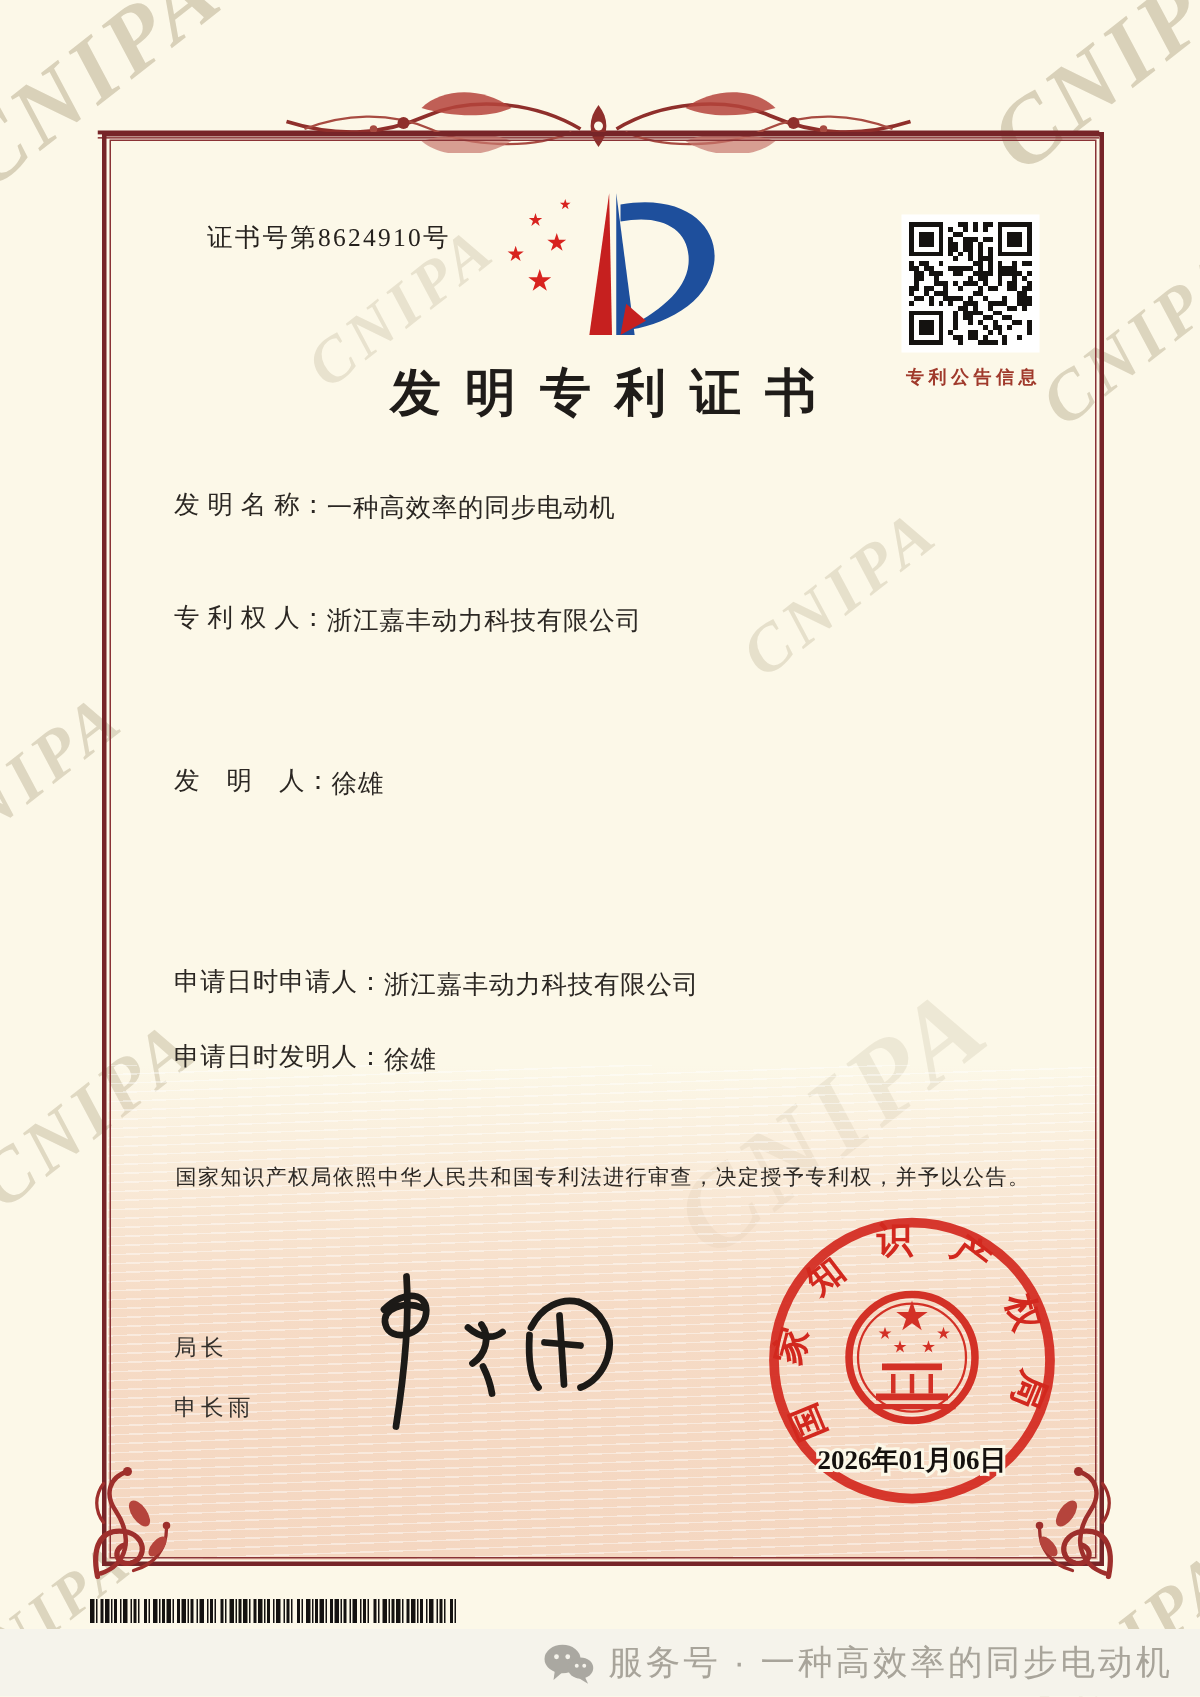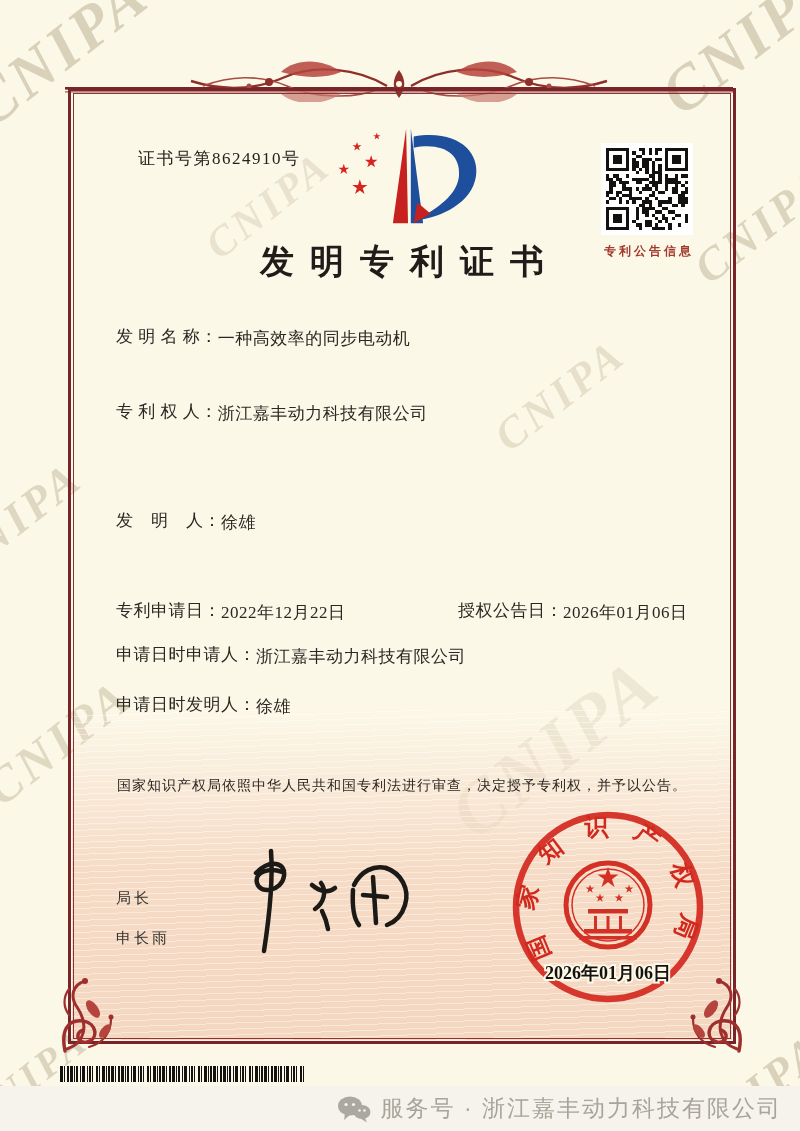--- a/index.html
+++ b/index.html
@@ -484,26 +484,20 @@
 
     <div class="row" style="top:234px">
       <span class="lbl">发 明 名 称：</span><span class="val">一种高效率的同步电动机</span>
     </div>
     <div class="row" style="top:309px">
       <span class="lbl">专 利 权 人：</span><span class="val">浙江嘉丰动力科技有限公司</span>
     </div>
     <div class="row" style="top:418px">
       <span class="lbl">发　明　人：</span><span class="val">徐雄</span>
     </div>
-    <div class="row" style="top:508px">
-      <span class="lbl">专利申请日：</span><span class="val">2022年12月22日</span>
-      <span class="pair-right">
-        <span class="lbl" style="min-width:0">授权公告日：</span><span class="val">2026年01月06日</span>
-      </span>
-    </div>
     <div class="row" style="top:552px">
       <span class="lbl">申请日时申请人：</span><span class="val">浙江嘉丰动力科技有限公司</span>
     </div>
     <div class="row" style="top:602px">
       <span class="lbl">申请日时发明人：</span><span class="val">徐雄</span>
     </div>
 
     <div class="legal">
       <div>国家知识产权局依照中华人民共和国专利法进行审查，决定授予专利权，并予以公告。</div>
     </div>
@@ -738,17 +732,17 @@
       <svg width="34" height="28" viewBox="0 0 34 28">
         <ellipse cx="13" cy="11" rx="12" ry="9.5" fill="#aaa8a1"></ellipse>
         <polygon points="8,18 7,25 14,19" fill="#aaa8a1"></polygon>
         <circle cx="9" cy="9.5" r="1.6" fill="#f5f3eb"></circle>
         <circle cx="16.5" cy="9.5" r="1.6" fill="#f5f3eb"></circle>
         <ellipse cx="25" cy="17" rx="8.5" ry="7" fill="#aaa8a1"></ellipse>
         <polygon points="28,23 30,27.5 23.5,23.5" fill="#aaa8a1"></polygon>
         <circle cx="22.5" cy="15.5" r="1.3" fill="#f5f3eb"></circle>
         <circle cx="27.5" cy="15.5" r="1.3" fill="#f5f3eb"></circle>
       </svg>
-      <span class="service-text">服务号 · 浙江嘉丰动力科技有限公司</span>
+      <span class="service-text">服务号 · 一种高效率的同步电动机</span>
     </div>
   </div>
 
 </div>
 
 </body></html>

